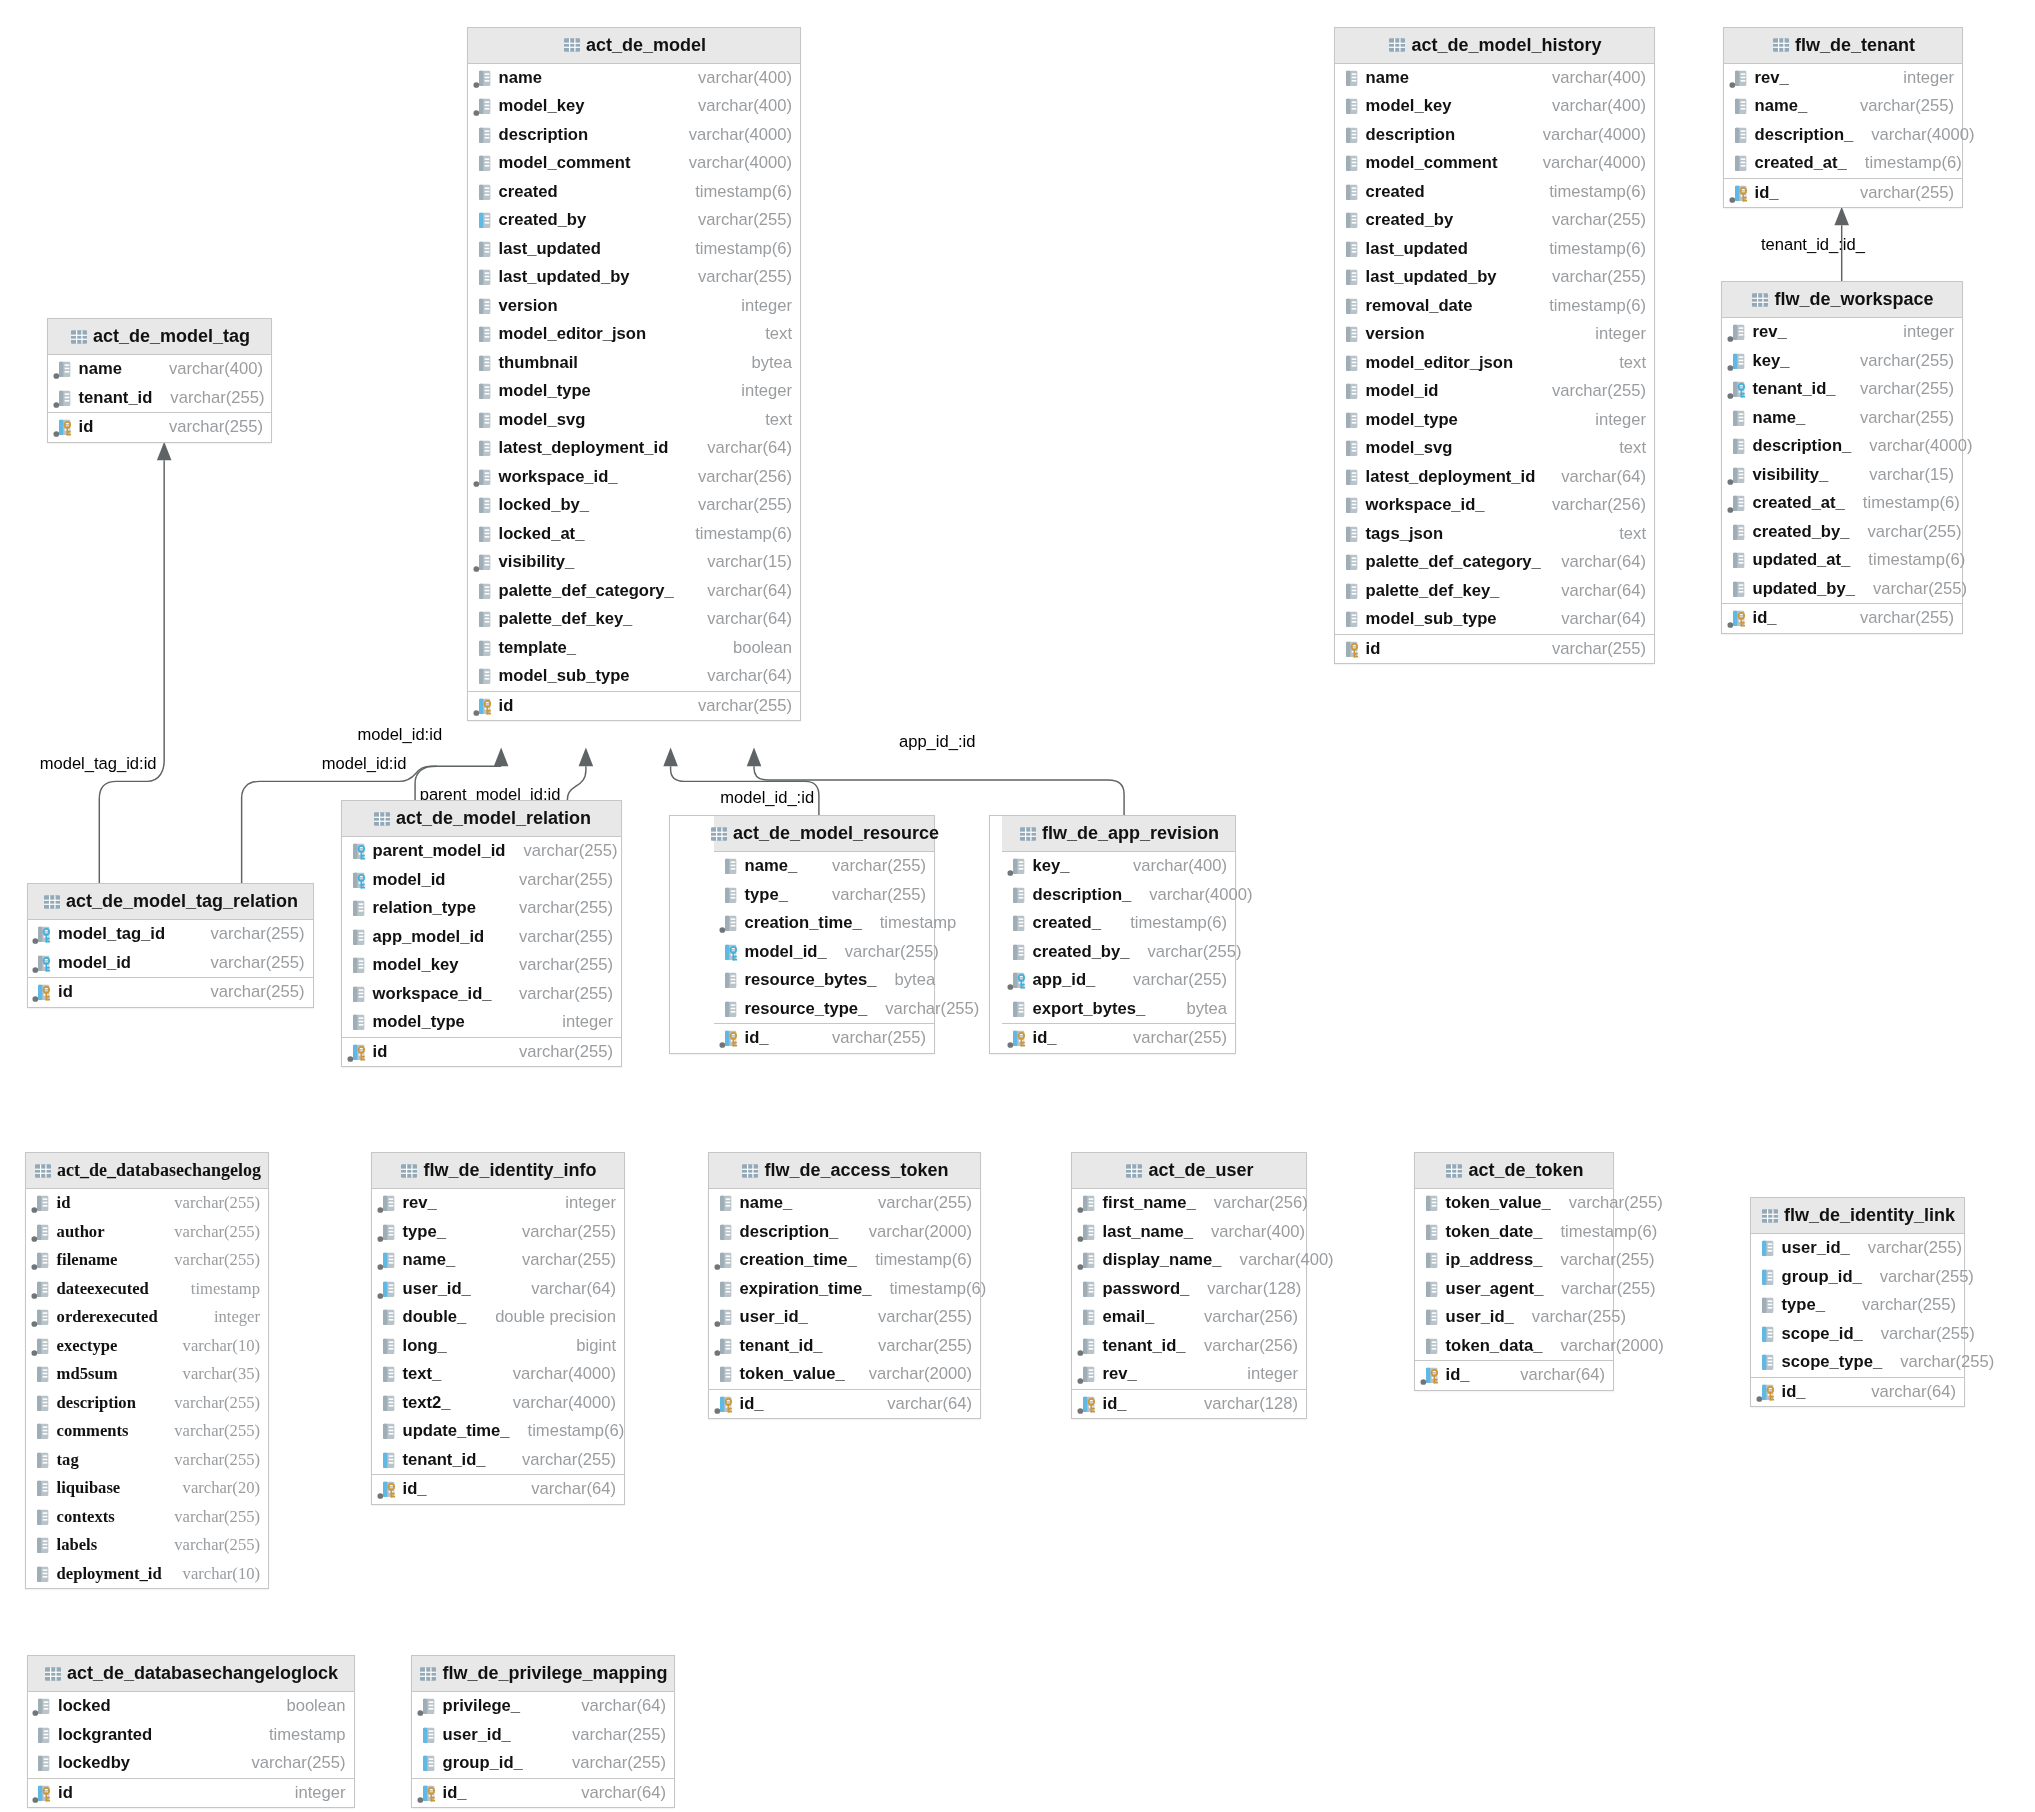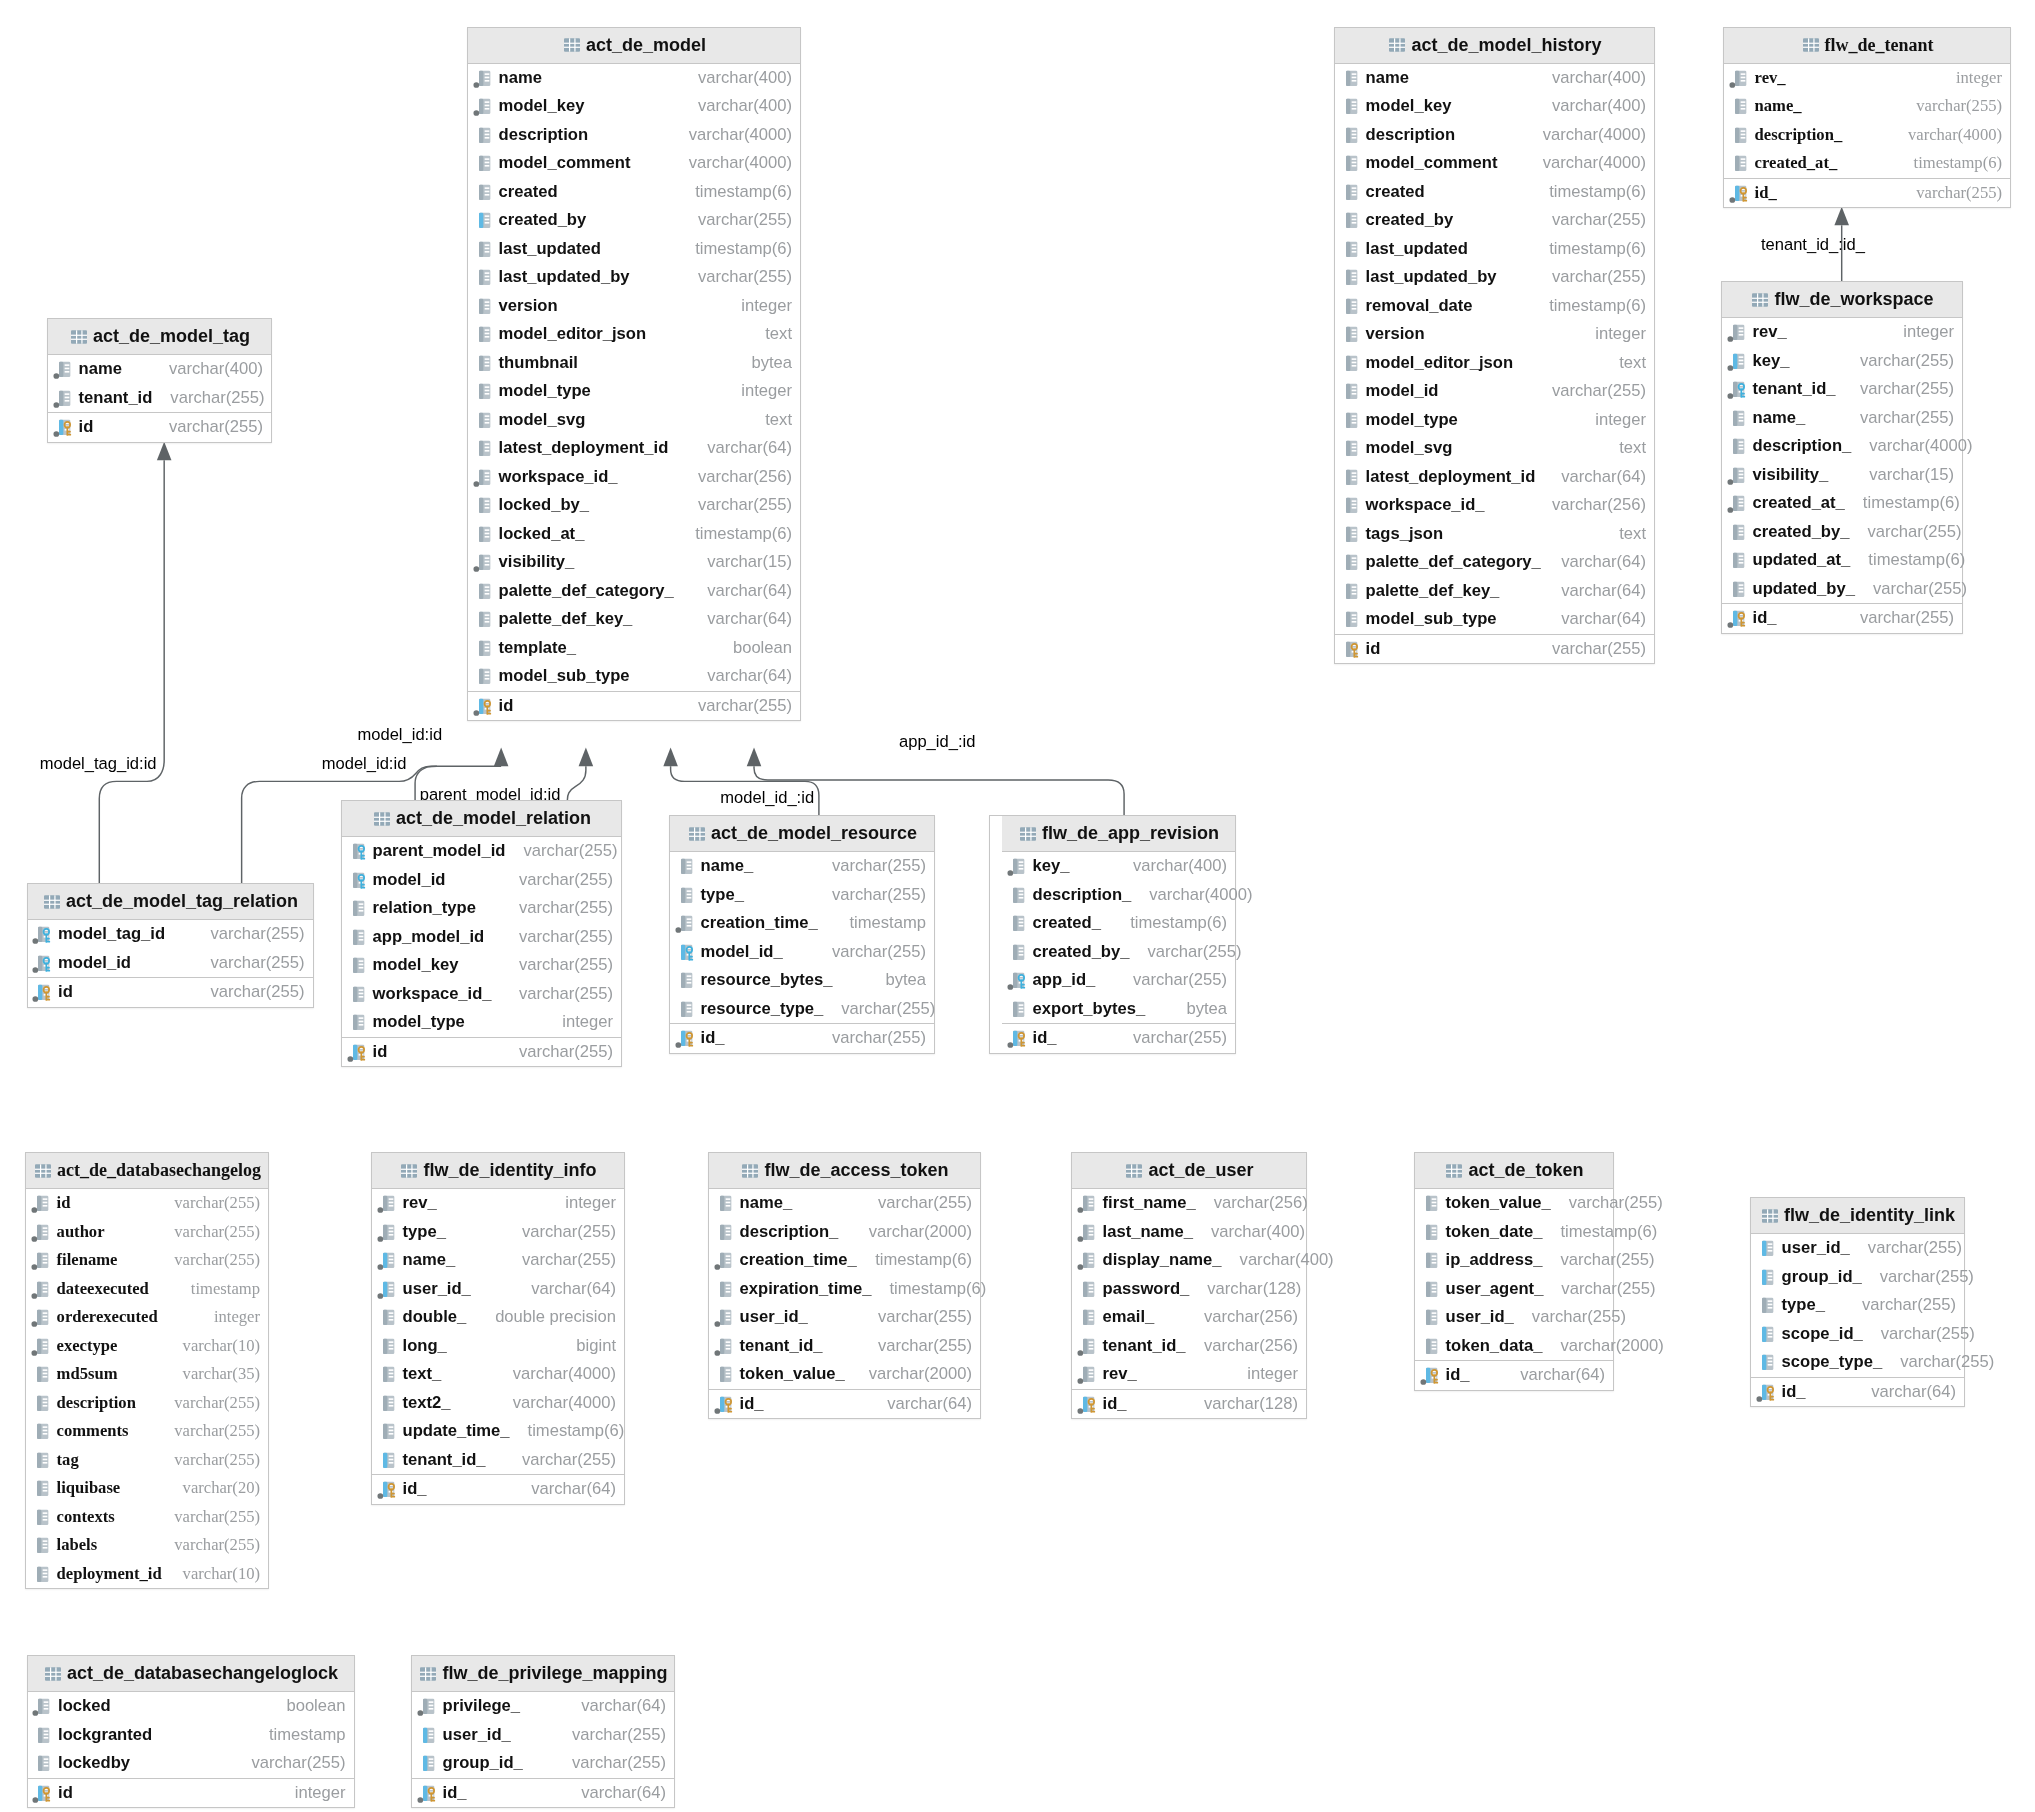--- a/index.html
+++ b/index.html
@@ -632,21 +632,21 @@
           <g stroke="#cf9633" stroke-width="2.6" fill="none" stroke-linecap="round">
             <circle cx="21.5" cy="11.5" r="4.2"></circle>
             <path d="M21.5,15.7 L21.5,27 M21.5,22 L25.5,22 M21.5,26.5 L26,26.5"></path>
           </g>
         </svg>
         <span class="fname">id</span>
         <span class="ftype">varchar(255)</span>
       </div>
     </div>
   </div>
-<div class="table-card" style="left: 1723px; top: 26.5px; width: 288px; font-family: Liberation Serif, serif;">
+<div class="table-card" style="left: 1723px; top: 26.5px; width: 240px;">
     <div class="tbl-header">
       <svg width="20" height="20" viewBox="0 0 30 30" class="colicon">
         <rect x="3" y="5" width="24" height="20" rx="1.5" fill="#93a9b7"></rect>
         <rect x="3" y="11.5" width="24" height="1.8" fill="#fff"></rect>
         <rect x="3" y="17.5" width="24" height="1.8" fill="#fff"></rect>
         <rect x="10.5" y="5" width="1.8" height="20" fill="#fff"></rect>
         <rect x="18.5" y="5" width="1.8" height="20" fill="#fff"></rect>
       </svg>
       <span class="tbl-title">flw_de_tenant</span>
     </div>
@@ -1041,21 +1041,21 @@
           <g stroke="#cf9633" stroke-width="2.6" fill="none" stroke-linecap="round">
             <circle cx="21.5" cy="11.5" r="4.2"></circle>
             <path d="M21.5,15.7 L21.5,27 M21.5,22 L25.5,22 M21.5,26.5 L26,26.5"></path>
           </g>
         </svg>
         <span class="fname">id</span>
         <span class="ftype">varchar(255)</span>
       </div>
     </div>
   </div>
-<div class="table-card" style="left: 669px; top: 815px; width: 266px;">
+<div class="table-card" style="left: 669px; top: 815px; width: 266px; padding-left: 44px;">
     <div class="tbl-header">
       <svg width="20" height="20" viewBox="0 0 30 30" class="colicon">
         <rect x="3" y="5" width="24" height="20" rx="1.5" fill="#93a9b7"></rect>
         <rect x="3" y="11.5" width="24" height="1.8" fill="#fff"></rect>
         <rect x="3" y="17.5" width="24" height="1.8" fill="#fff"></rect>
         <rect x="10.5" y="5" width="1.8" height="20" fill="#fff"></rect>
         <rect x="18.5" y="5" width="1.8" height="20" fill="#fff"></rect>
       </svg>
       <span class="tbl-title">act_de_model_resource</span>
     </div>

